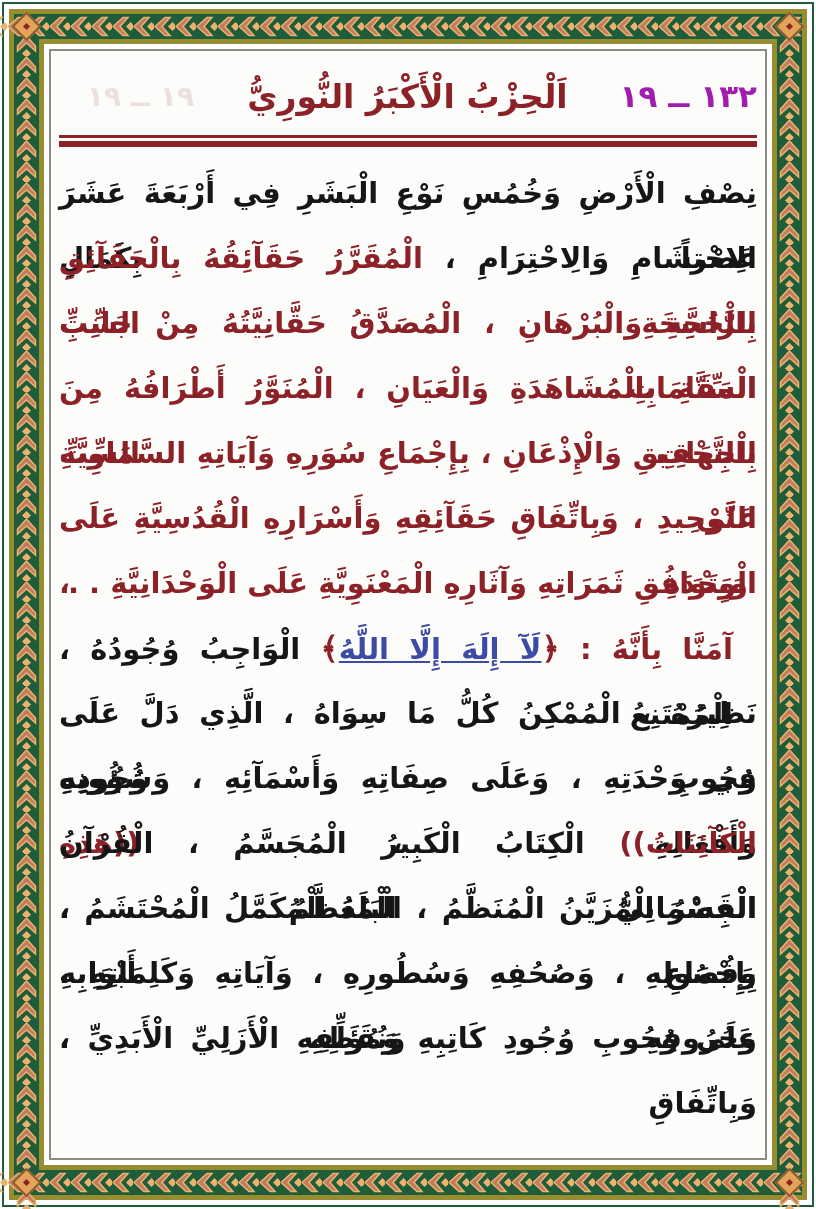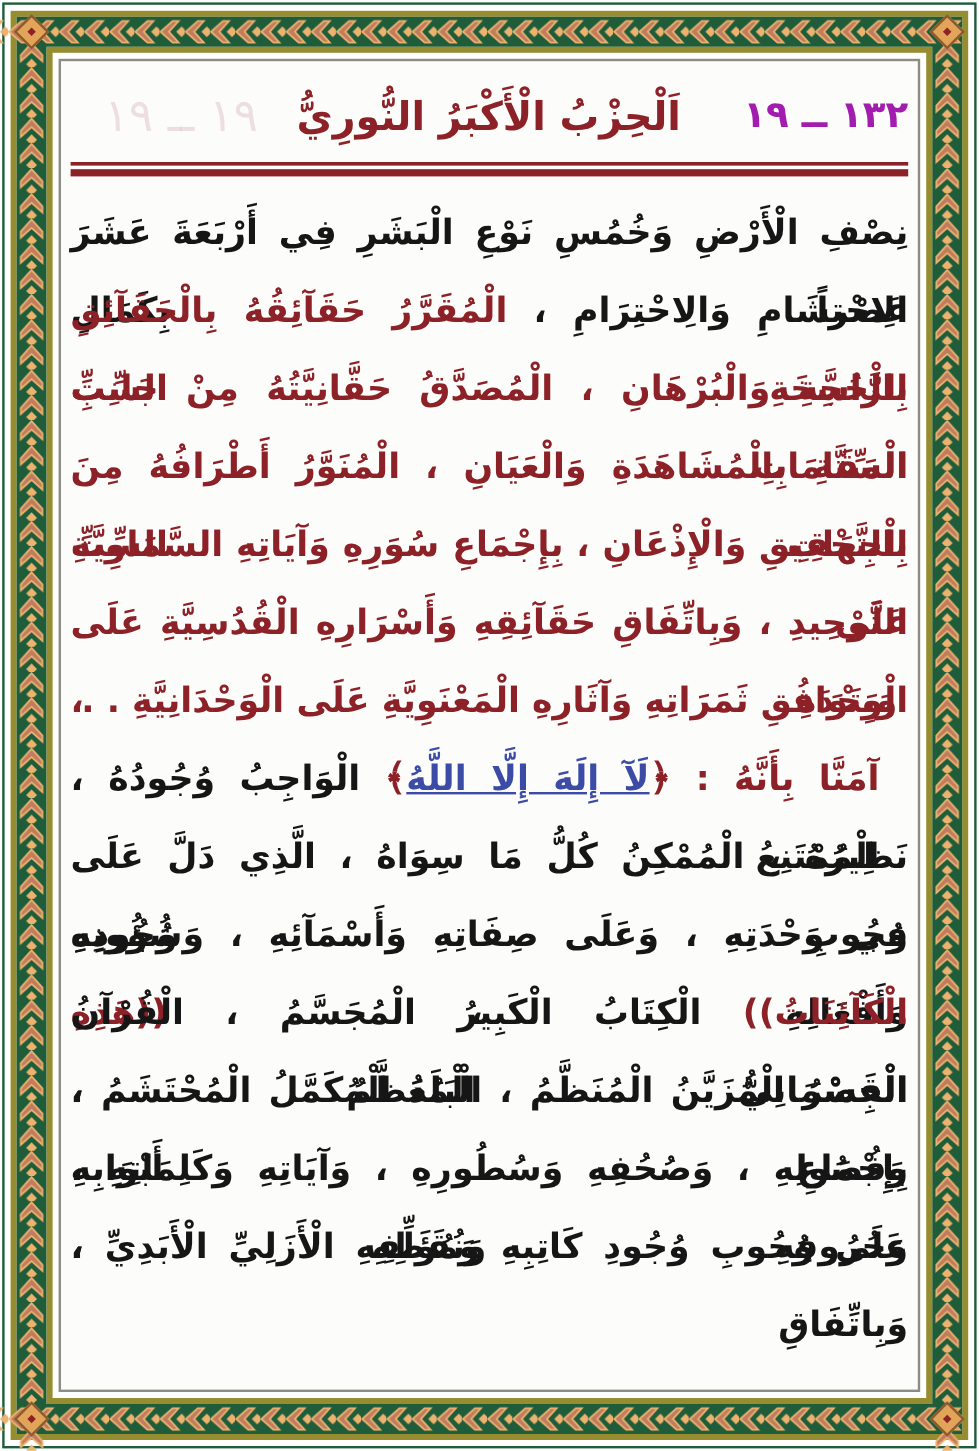--- a/index.html
+++ b/index.html
@@ -39,21 +39,21 @@
     display:flex;align-items:center;margin-top:14px;height:62px;
   }
   .page-number{
     color:#a21caf;font-weight:bold;font-size:31px;letter-spacing:1px;white-space:nowrap;
   }
   .page-title{
     color:#8C2127;font-weight:bold;font-size:33px;white-space:nowrap;
     margin-inline-start:52px;
   }
   .ghost-number{
-    color:rgba(140,33,39,0.13);font-weight:normal;font-size:38px;white-space:nowrap;
+    color:rgba(140,33,39,0.13);font-weight:bold;font-size:28px;white-space:nowrap;
     margin-inline-start:auto;margin-inline-end:28px;
   }
   .double-rule{margin-top:8px;}
   .rule-thin{height:3px;background:#8C2127;}
   .rule-gap{height:3px;}
   .rule-thick{height:6px;background:#8C2127;}
 
   .body-text{margin-top:14px;font-weight:bold;font-size:29px;}
   .tline{
     line-height:65px;height:65px;white-space:normal;

